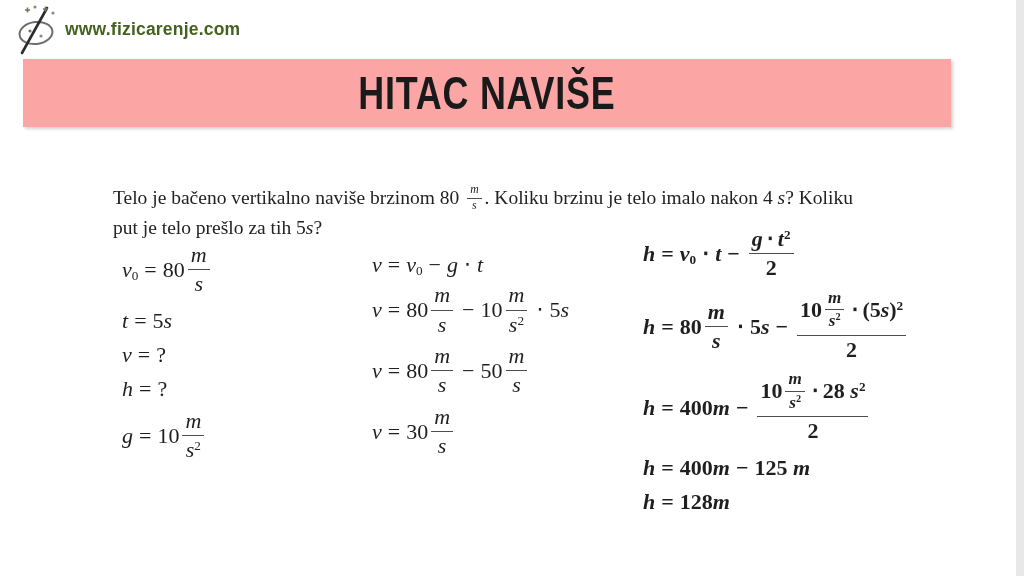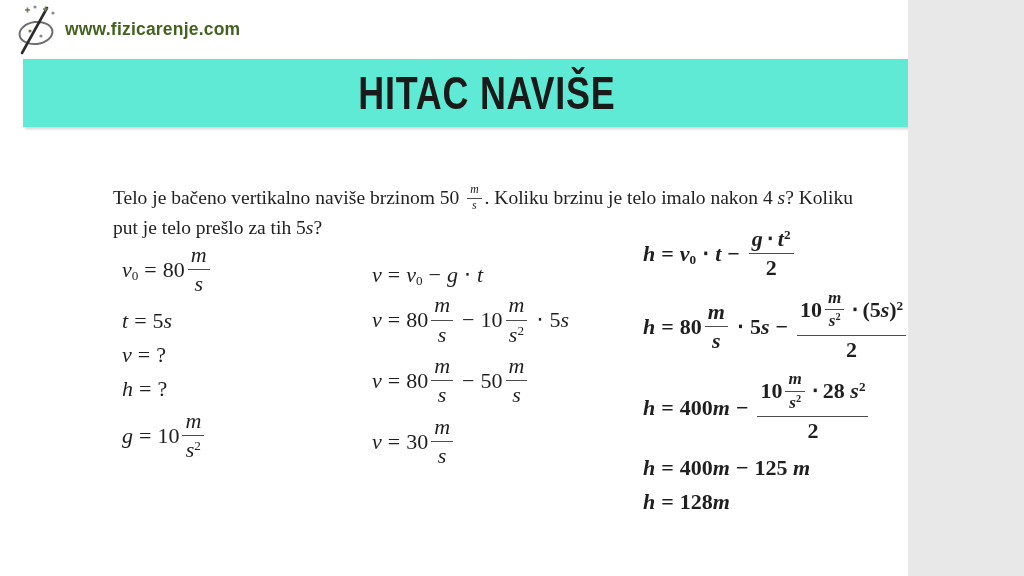--- a/index.html
+++ b/index.html
@@ -1,17 +1,17 @@
 <!DOCTYPE html>
 <html><head>
 <meta charset="utf-8">
 <style>
   html,body { margin:0; padding:0; background:#e8e8e8; }
   .slide {
-    position:relative; width:908px; height:576px;
+    position:relative; width:1016px; height:576px;
     background:#ffffff; overflow:hidden;
     font-family:"Liberation Serif", serif; color:#1f1f1f;
   }
 
   
   .site-header {
     position:absolute; left:13px; top:3px;
     display:flex; align-items:center; gap:5px;
   }
   .logo { width:47px; height:52px; }
@@ -37,21 +37,21 @@
 
   
   .problem {
     position:absolute; left:113px; top:163px; width:800px;
     font-size:19.5px; line-height:1.52; color:#222222;
   }
 
   
   .eq-col { position:absolute; display:flex; flex-direction:column; align-items:flex-start; }
   .col-1 { left:122px; top:244px; gap:8px; }
-  .col-2 { left:372px; top:262px; gap:5px; }
+  .col-2 { left:372px; top:252px; gap:5px; }
   .col-3 { left:643px; top:228px; gap:8px;font-weight:bold; }
   .eq { font-size:22px; white-space:nowrap; }
 
   
   .mi { font-style:italic; }
   .mn { font-style:normal; }
   .op { margin:0 6px; font-style:normal; }
   .sub { font-size:0.60em; vertical-align:-0.25em; font-style:normal; }
   .sup { font-size:0.60em; vertical-align:0.55em; font-style:normal; }
   .frac {
@@ -77,25 +77,25 @@
       <path d="M12 7 h5 M14.5 4.5 v5" stroke="#6b7b55" stroke-width="1.6"></path>
       <path d="M30 6 h5 M32.5 3.5 v5" stroke="#6b7b55" stroke-width="1.6"></path>
       <circle cx="22" cy="4" r="1.6" fill="#8a8a8a"></circle>
       <circle cx="40" cy="10" r="1.6" fill="#8a8a8a"></circle>
       <circle cx="17" cy="28" r="1.6" fill="#6b7b55"></circle>
       <circle cx="28" cy="33" r="1.6" fill="#8a8a8a"></circle>
     </svg>
     <span class="site-url" style="color: rgb(68, 98, 31);">www.fizicarenje.com</span>
   </div>
 
-  <div class="banner" style="background: #5eead4; text-align: right;">
+  <div class="banner" style="background: #fca5a5; text-align: right;">
     <h1 style="color: rgb(26, 26, 26);">HITAC NAVIŠE</h1>
   </div>
 
-  <p class="problem"><span class="mn">Telo je bačeno vertikalno naviše brzinom 50 </span><span class="frac small">
+  <p class="problem"><span class="mn">Telo je bačeno vertikalno naviše brzinom 80 </span><span class="frac small">
         <span class="num"><span class="mi">m</span></span>
         <span class="den"><span class="mi">s</span></span>
       </span><span class="mn">. Koliku brzinu je telo imalo nakon 4 </span><span class="mi">s</span><span class="mn">? Koliku</span><br><span class="mn">put je telo prešlo za tih 5</span><span class="mi">s</span><span class="mn">?</span></p>
 
   <div class="eq-col col-1">
     <div class="eq"><span class="mi">v</span><span class="sub">0</span><span class="op">=</span><span class="mn">80</span><span class="frac">
           <span class="num"><span class="mi">m</span></span>
           <span class="den"><span class="mi">s</span></span>
         </span></div>
     <div class="eq"><span class="mi">t</span><span class="op">=</span><span class="mn">5</span><span class="mi">s</span></div>

